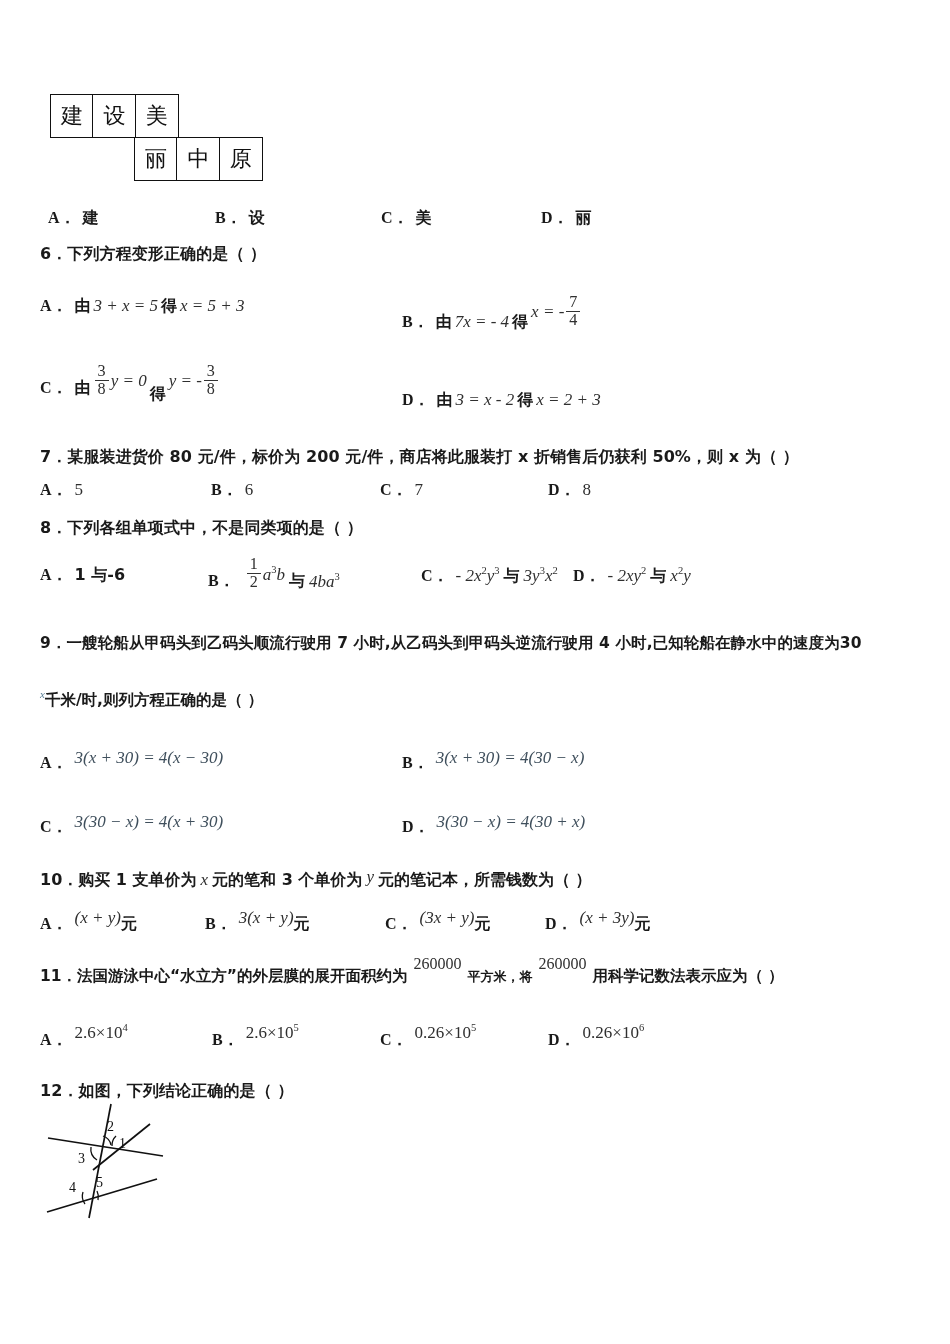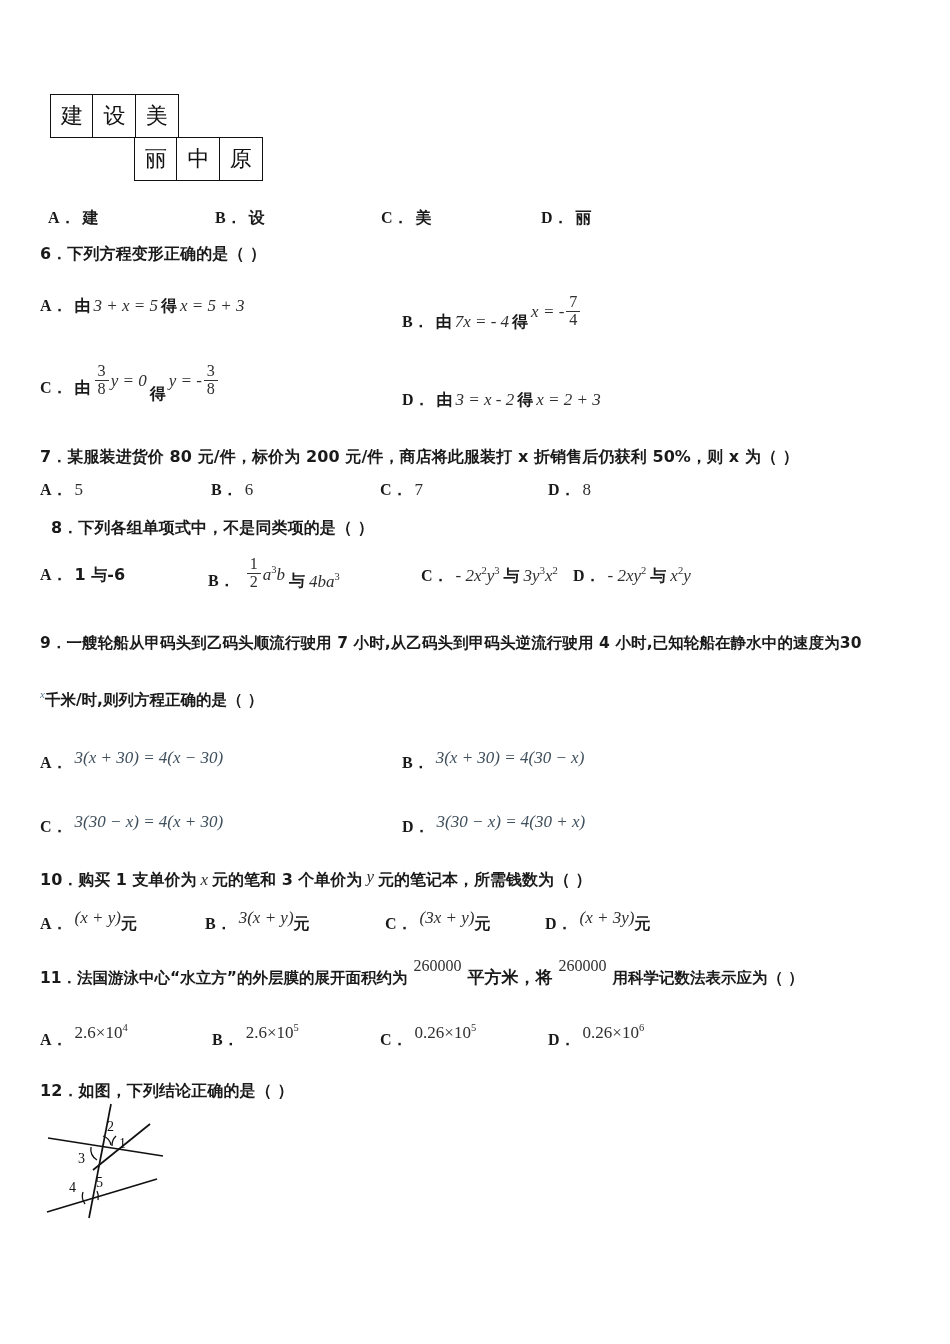--- a/index.html
+++ b/index.html
@@ -245,21 +245,21 @@
     <div class="opt" style="left:340px;">
       <span class="opt-label">C．</span>
       <span class="math">7</span>
     </div>
     <div class="opt" style="left:508px;">
       <span class="opt-label">D．</span>
       <span class="math">8</span>
     </div>
   </div>
 
-  <div class="q-line cjk" style="left:51px; top:518px;">8．下列各组单项式中，不是同类项的是（  ）</div>
+  <div class="q-line cjk" style="left:40px; top:518px;">8．下列各组单项式中，不是同类项的是（  ）</div>
 
   <div class="opt-row" style="left:40px; top:565px; height:44px;">
     <div class="opt" style="left:0px;">
       <span class="opt-label">A．</span>
       <span class="cjk">1 与-6</span>
     </div>
     <div class="opt" style="left:168px;">
       <span class="opt-label">B．</span>
       <span class="math raise-sm" style="margin-left:3px;">
         <span class="frac">
@@ -339,21 +339,21 @@
     <div class="opt" style="left:505px;">
       <span class="opt-label" style="position:relative; top:6px;">D．</span>
       <span class="math ital">(x + 3y)</span>
       <span class="cjk" style="position:relative; top:6px;">元</span>
     </div>
   </div>
 
   <div class="opt" style="left:40px; top:966px;">
     <span class="cjk" style="font-size:15.5px;">11．法国游泳中心“水立方”的外层膜的展开面积约为</span>
     <span class="math" style="position:relative; top:-12px; margin:0 6px; font-size:16px;">260000</span>
-    <span class="cjk" style="font-size:17px;">平方米，将</span>
+    <span class="cjk" style="font-size:13px;">平方米，将</span>
     <span class="math" style="position:relative; top:-12px; margin:0 6px; font-size:16px;">260000</span>
     <span class="cjk" style="font-size:15.5px;">用科学记数法表示应为（  ）</span>
   </div>
 
   <div class="opt-row" style="left:40px; top:1022px; height:40px;">
     <div class="opt" style="left:0px;">
       <span class="opt-label" style="position:relative; top:7px;">A．</span>
       <span class="math"><span>2.6</span><span>×10</span><sup class="exn">4</sup></span>
     </div>
     <div class="opt" style="left:172px;">

